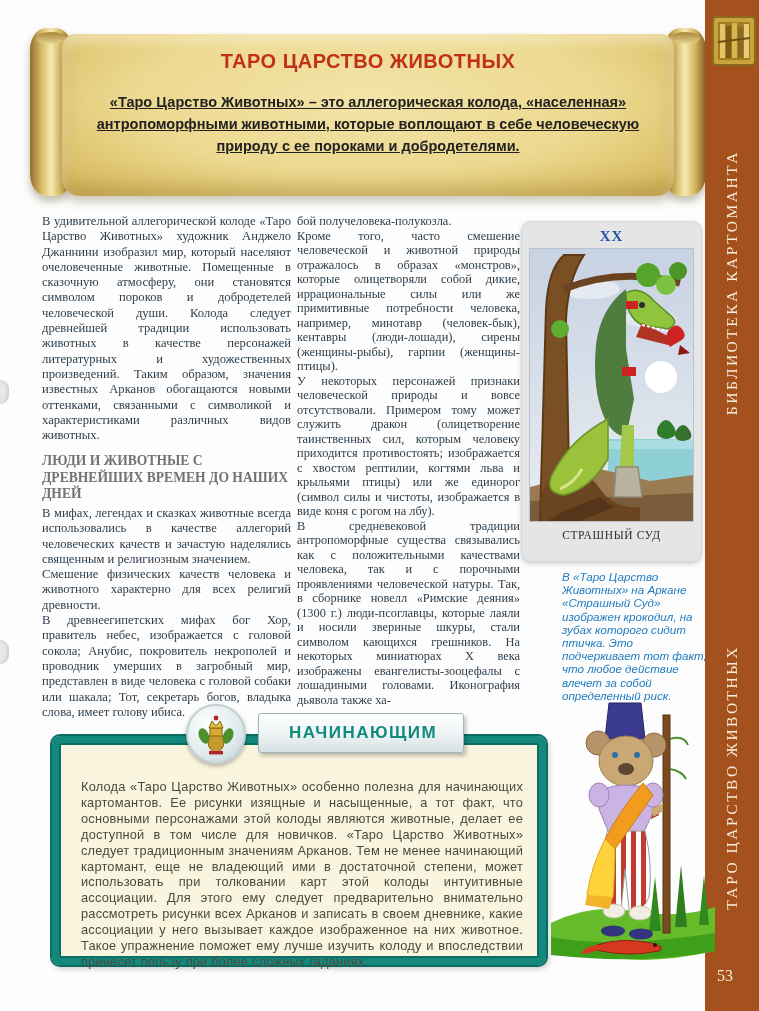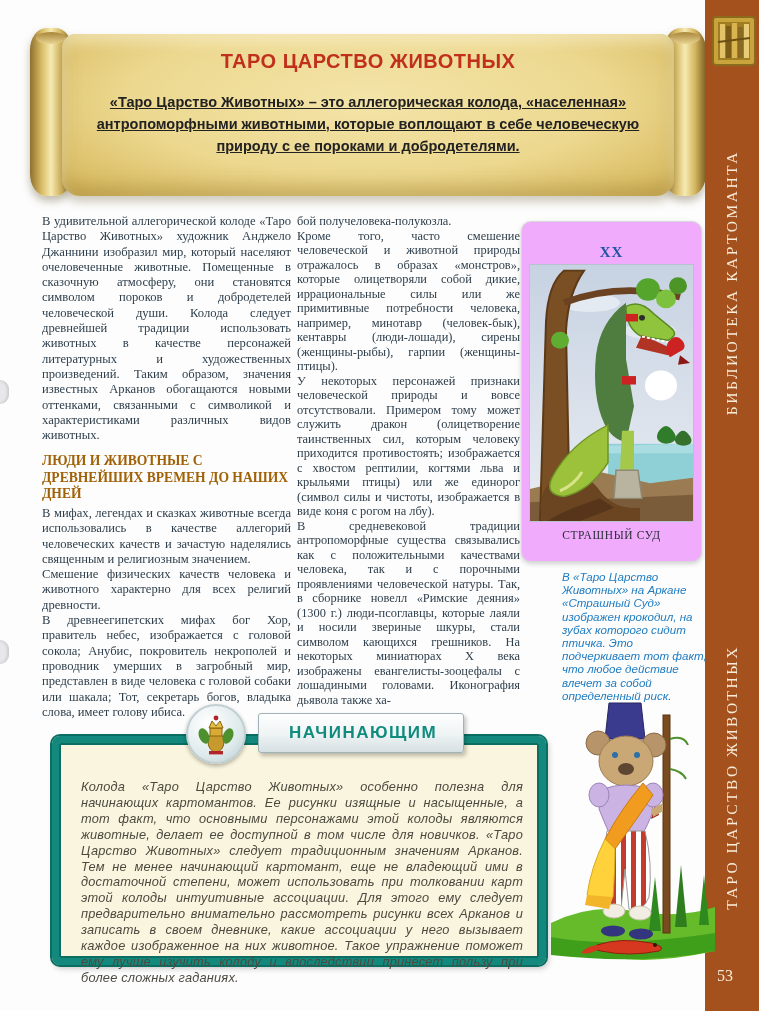--- a/index.html
+++ b/index.html
@@ -27,36 +27,36 @@
 
   
   .col{position:absolute;text-align:justify;color:#30404d;overflow:hidden;}
   .col p{margin:0;}
   .col1{left:42px;top:214px;width:249px;height:508px;font-size:12.6px;line-height:15.3px;}
   .col2{left:297px;top:214px;width:223px;height:522px;font-size:12.4px;line-height:14.5px;}
   .section-heading{font-weight:bold;font-size:13.6px;line-height:16.5px;margin:10px 0 3px 0 !important;
     text-align:left;}
 
   
-  .card{position:absolute;left:521px;top:221px;width:181px;height:341px;background:#f0abfc;
+  .card{position:absolute;left:521px;top:221px;width:181px;height:341px;background:#e5e5e5;
     border:1px solid #d8d8d8;border-radius:10px;box-shadow:0 2px 5px rgba(0,0,0,.18);
-    display:flex;flex-direction:column;align-items:center;padding:20px 0;box-sizing:border-box;}
+    display:flex;flex-direction:column;align-items:center;padding:4px 0;box-sizing:border-box;}
   .card-numeral{font-weight:bold;font-size:15px;letter-spacing:1px;margin:2px 0 3px 0;}
   .card-art{width:163px;height:272px;border:1px solid #b9c2cc;}
   .card-title{font-size:11.5px;letter-spacing:.6px;color:#2a2d38;margin-top:7px;}
 
   .card-note{position:absolute;left:562px;top:570px;width:148px;font-family:"Liberation Sans",sans-serif;
     font-style:italic;font-size:11.6px;line-height:13.2px;}
 
   
   .beginners-box{position:absolute;left:52px;top:736px;width:494px;height:229px;box-sizing:border-box;
     background:#faf5de;border:7px solid #12897c;outline:2px solid #0a6e63;border-radius:8px;
     box-shadow:inset 0 0 0 2px #0a6e63, 2px 3px 6px rgba(0,0,0,.25);}
   .beginners-text{position:absolute;left:22px;right:16px;top:36px;font-family:"Liberation Sans",sans-serif;
-    font-size:12.8px;line-height:15.9px;color:#4c4a40;text-align:justify;letter-spacing:.2px;font-style:italic;}
+    font-size:12.8px;line-height:15.9px;color:#4c4a40;text-align:justify;letter-spacing:.2px;}
 
   .badge{position:absolute;left:186px;top:704px;height:60px;display:flex;align-items:flex-start;z-index:5;gap:24px;}
   .badge-medallion{width:56px;height:56px;border-radius:50%;
     background:radial-gradient(circle at 35% 30%, #ffffff 0%, #dfeaec 60%, #b9cdd1 100%);
     border:2px solid #c2cfd2;box-shadow:0 2px 4px rgba(0,0,0,.3);z-index:6;
     display:grid;place-items:center;}
   .badge-plate{margin-left:-12px;margin-top:9px;height:38px;line-height:38px;padding:0 26px 0 30px;
     background:linear-gradient(180deg,#ffffff 0%, #eef3f4 55%, #d6e0e3 100%);
     border:1px solid #9fb3b8;border-radius:3px;box-shadow:2px 3px 4px rgba(0,0,0,.25);
     font-family:"Liberation Sans",sans-serif;font-weight:bold;font-size:17px;letter-spacing:1.5px;}
@@ -89,21 +89,21 @@
     <div class="scroll-roll right"></div>
     <div class="scroll-body"></div>
     <div class="banner-text">
       <div class="banner-title" style="color:#c1301c">ТАРО ЦАРСТВО ЖИВОТНЫХ</div>
       <div class="banner-subtitle">«Таро Царство Животных» – это аллегорическая колода, «населенная» антропоморфными животными, которые воплощают в себе человеческую природу с ее пороками и добродетелями.</div>
     </div>
   </div>
 
   <div class="col col1">
     <p>В удивительной аллегорической колоде «Таро Царство Животных» художник Анджело Джаннини изобразил мир, который населяют очеловеченные животные. Помещенные в сказочную атмосферу, они становятся символом пороков и добродетелей человеческой души. Колода следует древнейшей традиции использовать животных в качестве персонажей литературных и художественных произведений. Таким образом, значения известных Арканов обогащаются новыми оттенками, связанными с символикой и характеристиками различных видов животных.</p>
-    <p class="section-heading" style="color:#a16207">ЛЮДИ И ЖИВОТНЫЕ С ДРЕВНЕЙШИХ ВРЕМЕН ДО НАШИХ ДНЕЙ</p>
+    <p class="section-heading" style="color:#737373">ЛЮДИ И ЖИВОТНЫЕ С ДРЕВНЕЙШИХ ВРЕМЕН ДО НАШИХ ДНЕЙ</p>
     <p>В мифах, легендах и сказках животные всегда использовались в качестве аллегорий человеческих качеств и зачастую наделялись священным и религиозным значением.</p>
     <p>Смешение физических качеств человека и животного характерно для всех религий древности.</p>
     <p>В древнеегипетских мифах бог Хор, правитель небес, изображается с головой сокола; Анубис, покровитель некрополей и проводник умерших в загробный мир, представлен в виде человека с головой собаки или шакала; Тот, секретарь богов, владыка слова, имеет голову ибиса.</p>
     <p>В греческой мифологии Пан, бог-покровитель сел, лесов и пастбищ, представляет со-</p>
   </div>
 
   <div class="col col2">
     <p>бой получеловека-полукозла.</p>
     <p>Кроме того, часто смешение человеческой и животной природы отражалось в образах «монстров», которые олицетворяли собой дикие, иррациональные силы или же примитивные потребности человека, например, минотавр (человек-бык), кентавры (люди-лошади), сирены (женщины-рыбы), гарпии (женщины-птицы).</p>
     <p>У некоторых персонажей признаки человеческой природы и вовсе отсутствовали. Примером тому может служить дракон (олицетворение таинственных сил, которым человеку приходится противостоять; изображается с хвостом рептилии, когтями льва и крыльями птицы) или же единорог (символ силы и чистоты, изображается в виде коня с рогом на лбу).</p>

